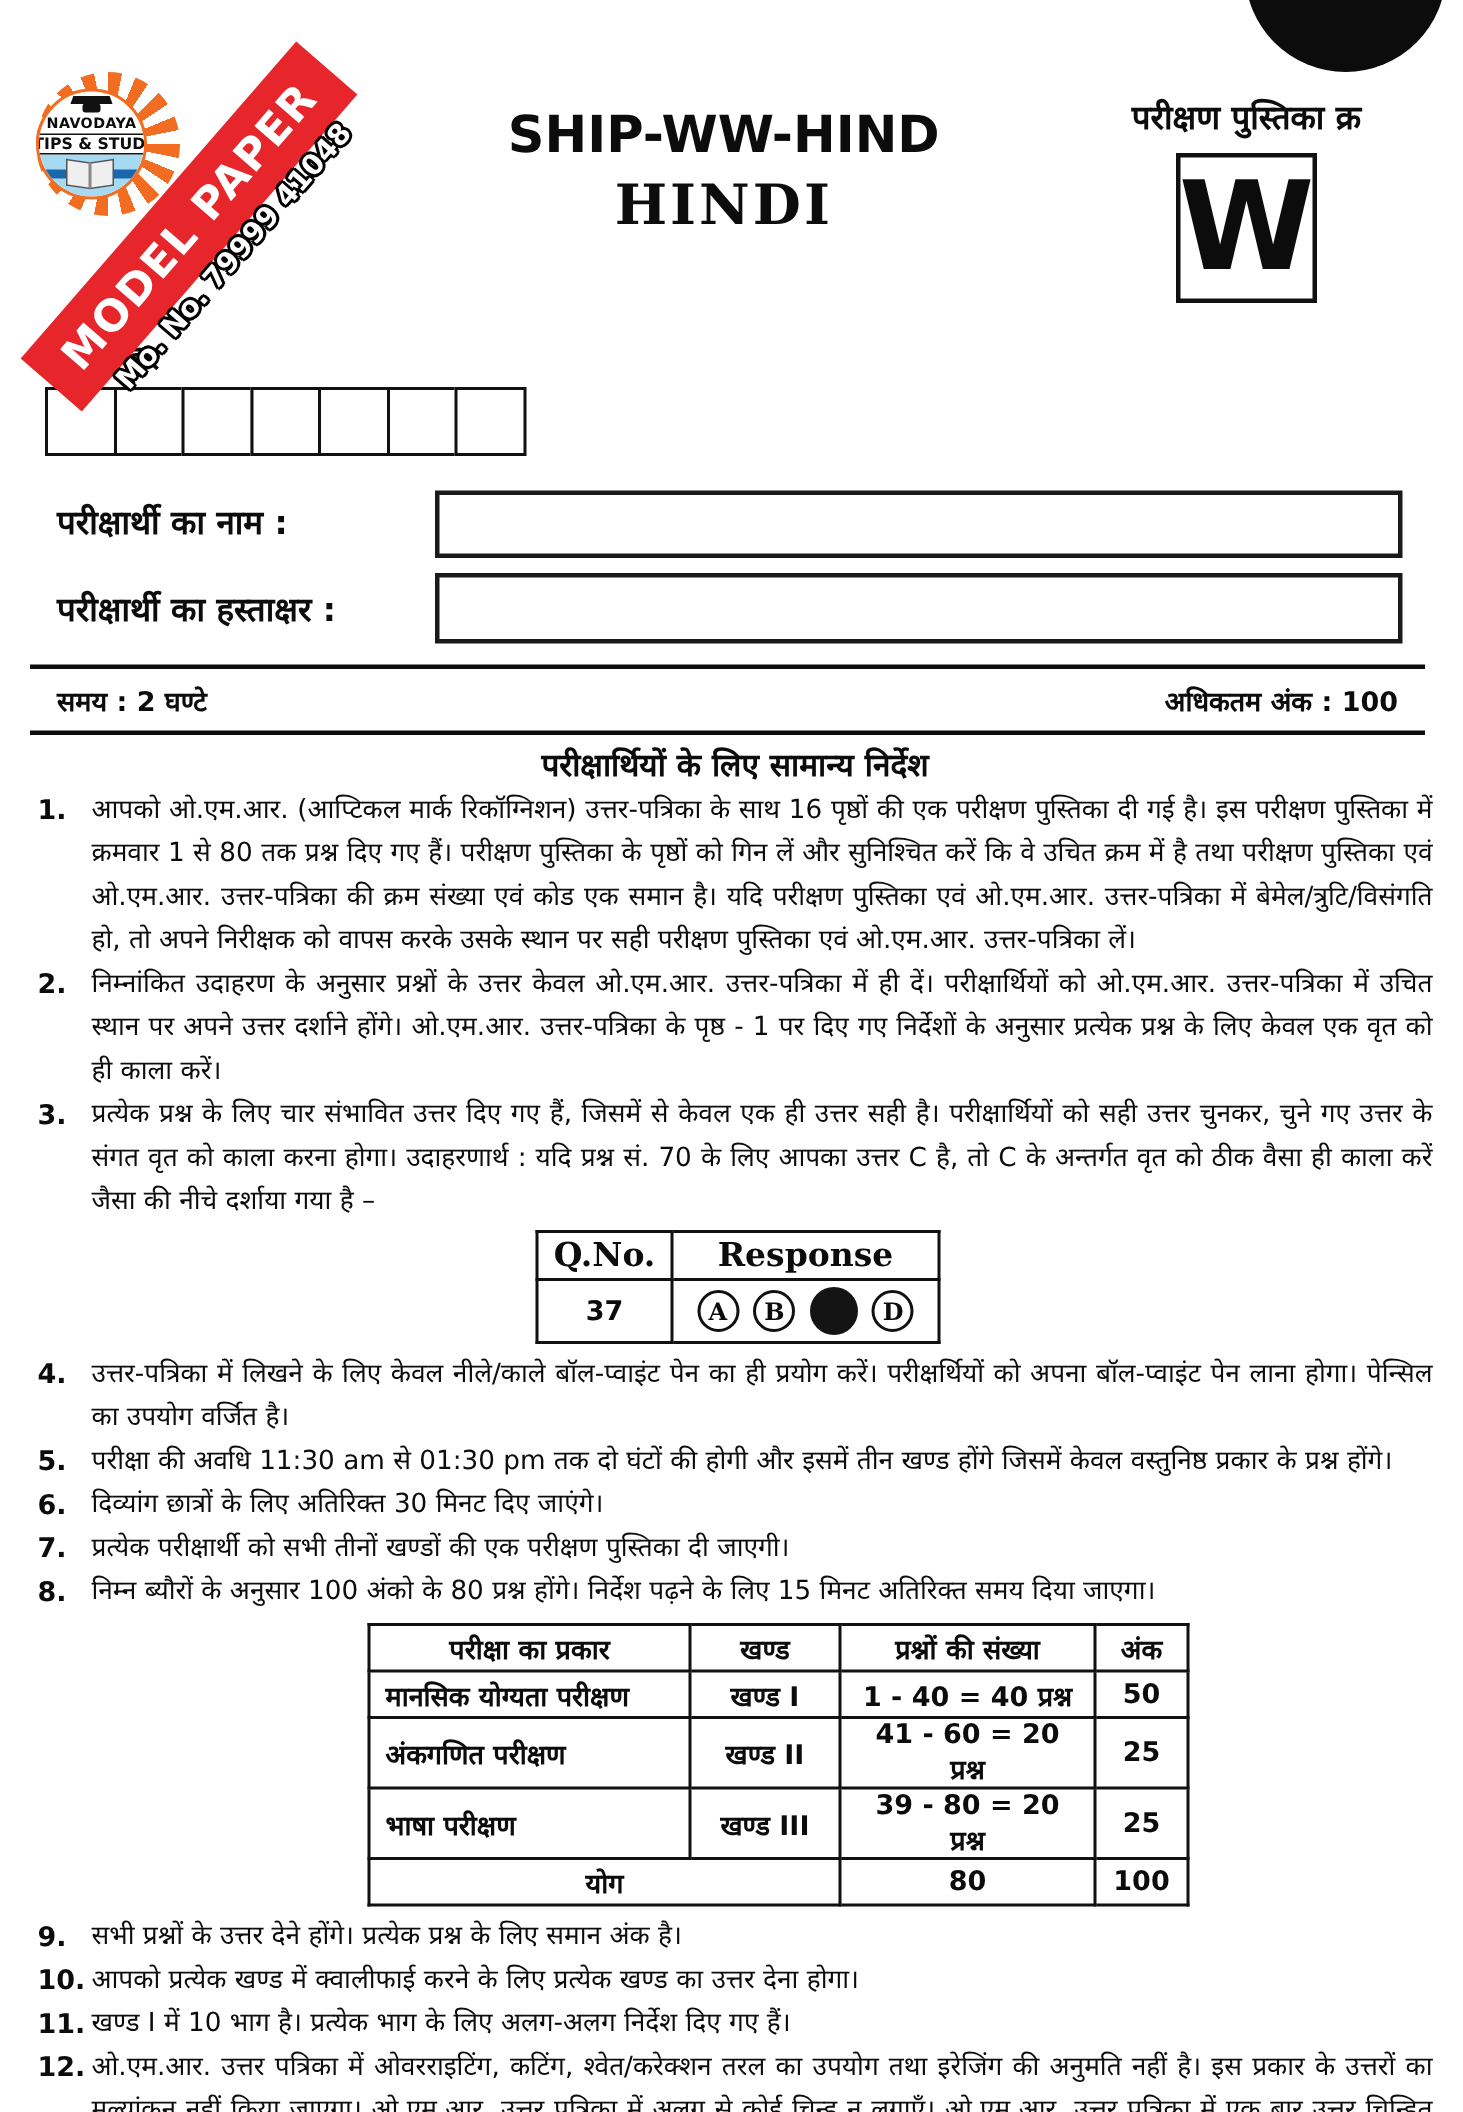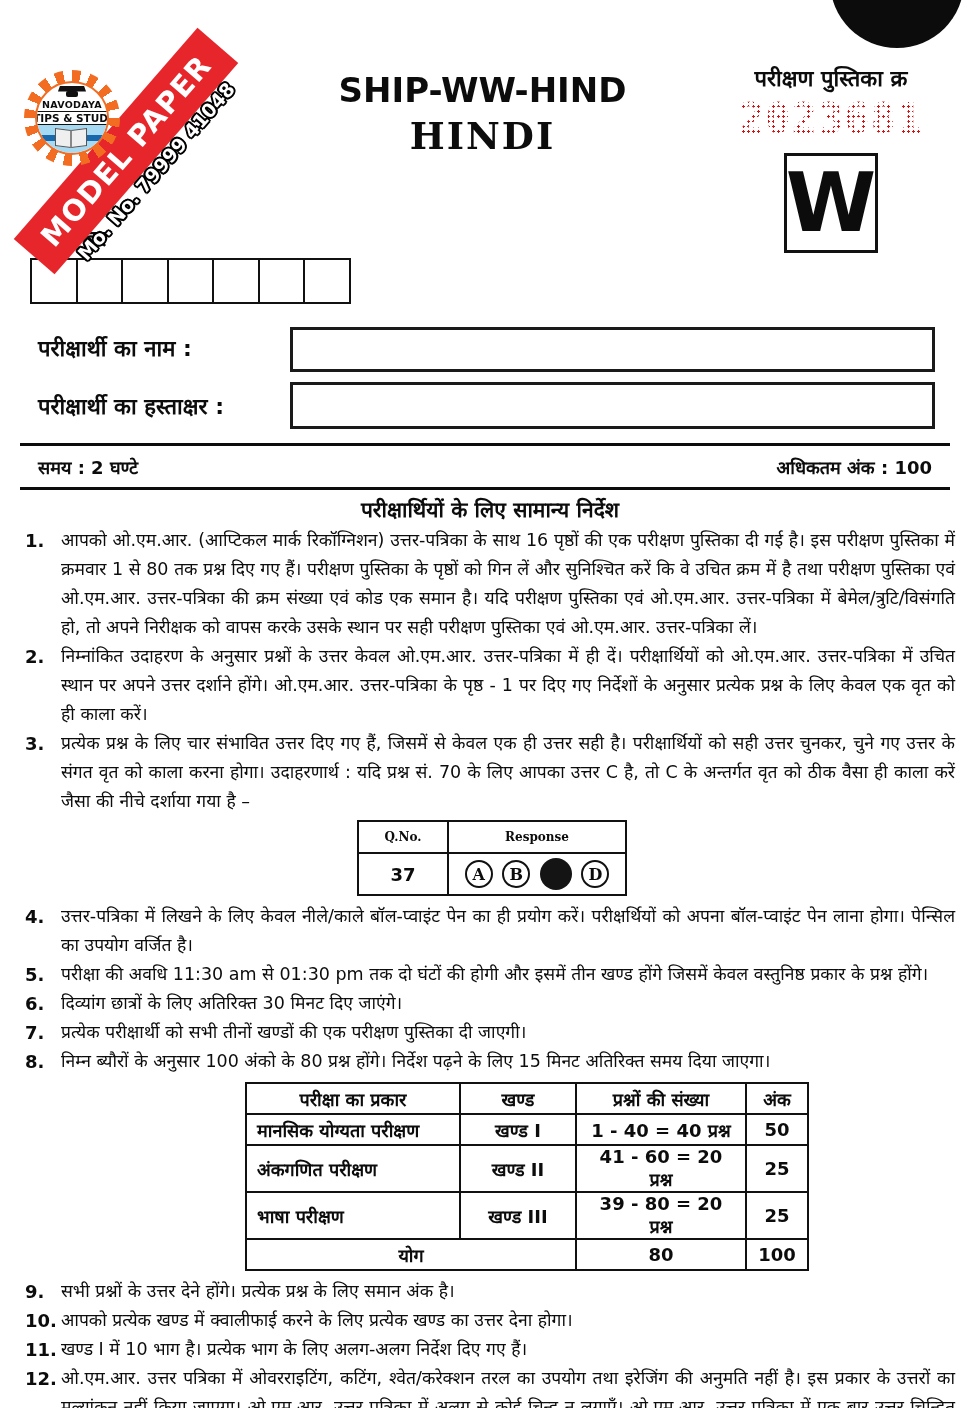--- a/index.html
+++ b/index.html
@@ -19,23 +19,23 @@
     background:#e6262b; transform:rotate(-49deg); display:flex; align-items:center;
     justify-content:center; z-index:1; }
   .ribbon-text { color:#ffffff; font-weight:bold; font-size:29px; letter-spacing:1px;
     white-space:nowrap; }
   .phone-line { position:absolute; left:8px; top:112px; width:260px; height:26px;
     transform:rotate(-49deg); display:flex; align-items:center; justify-content:center;
     z-index:1; }
   .phone-text { font-weight:bold; font-size:19px; color:#ffffff; white-space:nowrap;
     text-shadow:-1.5px -1.5px 0 #000, 1.5px -1.5px 0 #000, -1.5px 1.5px 0 #000,
       1.5px 1.5px 0 #000, 0 2px 0 #000, 0 -2px 0 #000, 2px 0 0 #000, -2px 0 0 #000; }
-  .sun { position:absolute; left:6px; top:24px; width:96px; height:96px; border-radius:50%;
+  .sun { position:absolute; left:6px; top:2px; width:96px; height:96px; border-radius:50%;
     background:repeating-conic-gradient(#f26d21 0deg 11.25deg, rgba(0,0,0,0) 11.25deg 22.5deg);
-    z-index:2; display:flex; align-items:center; justify-content:center; }
+    z-index:2; display:flex; align-items:center; }
   .emblem { width:74px; height:74px; border-radius:50%; background:#ffffff;
     border:2px solid #f26d21; position:relative; overflow:hidden; }
   .grad-cap { position:absolute; left:50%; top:2px; width:26px; height:7px; background:#111;
     transform:translateX(-50%) perspective(30px) rotateX(40deg); }
   .grad-cap-base { position:absolute; left:50%; top:8px; width:12px; height:6px;
     background:#111; transform:translateX(-50%); border-radius:2px; }
   .emblem-line1 { position:absolute; top:16px; width:100%; text-align:center;
     font-size:9.5px; font-weight:bold; letter-spacing:0.3px; }
   .emblem-water { position:absolute; bottom:0; width:100%; height:30px; background:#a6d9f2; }
   .emblem-wave { position:absolute; bottom:12px; width:100%; height:6px; background:#1968ac; }
@@ -97,38 +97,38 @@
   .instructions { position:absolute; left:25px; top:495px; width:930px; }
   .instr-heading { text-align:center; font-size:21px; font-weight:bold; margin-bottom:3px; }
   .item { display:flex; align-items:flex-start; }
   .item-num { width:36px; flex:0 0 36px; font-weight:bold; font-size:18px;
     line-height:29px; }
   .item-text { flex:1; font-size:17.5px; line-height:29px; text-align:justify; }
 
   
   .example-table { margin:4px 0 6px 332px; border-collapse:collapse; }
   .example-table td, .example-table th { border:2.5px solid #111; }
-  .et-head th { font-family:"DejaVu Serif","Liberation Serif",serif; font-size:12px;
+  .et-head th { font-family:"DejaVu Serif","Liberation Serif",serif; font-size:22px;
     font-weight:bold; height:32px; padding:0 10px; }
   .et-qno { width:90px; text-align:center; font-weight:bold; font-size:18px; }
   .et-resp { width:178px; }
   .et-row td { height:42px; }
   .opts { display:flex; align-items:center; justify-content:space-evenly; padding:0 6px; }
   .opt { width:28px; height:28px; border:2.5px solid #111; border-radius:50%;
     display:flex; align-items:center; justify-content:center; font-weight:bold;
     font-size:16px; font-family:"DejaVu Serif","Liberation Serif",serif; }
   .opt-filled { width:32px; height:32px; border-radius:50%; background:#141414; }
 
   
   .exam-table { margin:6px 0 6px 220px; border-collapse:collapse; }
   .exam-table th, .exam-table td { border:2.5px solid #111; font-weight:bold;
     font-size:18px; height:31px; padding:0 10px; }
   .exam-table th { text-align:center; }
   .col-type { width:214px; text-align:left; }
-  .col-khand { width:116px; text-align:center;border-radius:11px; }
+  .col-khand { width:100px; text-align:center;border-radius:11px; }
   .col-count { width:170px; text-align:center; }
   .col-marks { width:62px; text-align:center; }
   .row-total td { text-align:center; }
 </style>
 </head>
 <body>
 
 <div class="corner-dot"></div>
 
 <div class="logo-wrap">
@@ -154,21 +154,20 @@
   </div>
 </div>
 
 <div class="head-center">
   <div class="head-code">SHIP-WW-HIND</div>
   <div class="head-subject">HINDI</div>
 </div>
 
 <div class="head-right">
   <div class="hr-label">परीक्षण पुस्तिका क्र</div>
-  <div class="booklet-number">2023681</div>
   <div class="code-box">
     <span class="code-letter">W</span>
   </div>
 </div>
 
 <div class="roll-label">रोल नम्बर</div>
 <div class="roll-row">
   <div class="roll-cell"></div>
   <div class="roll-cell"></div>
   <div class="roll-cell"></div>

